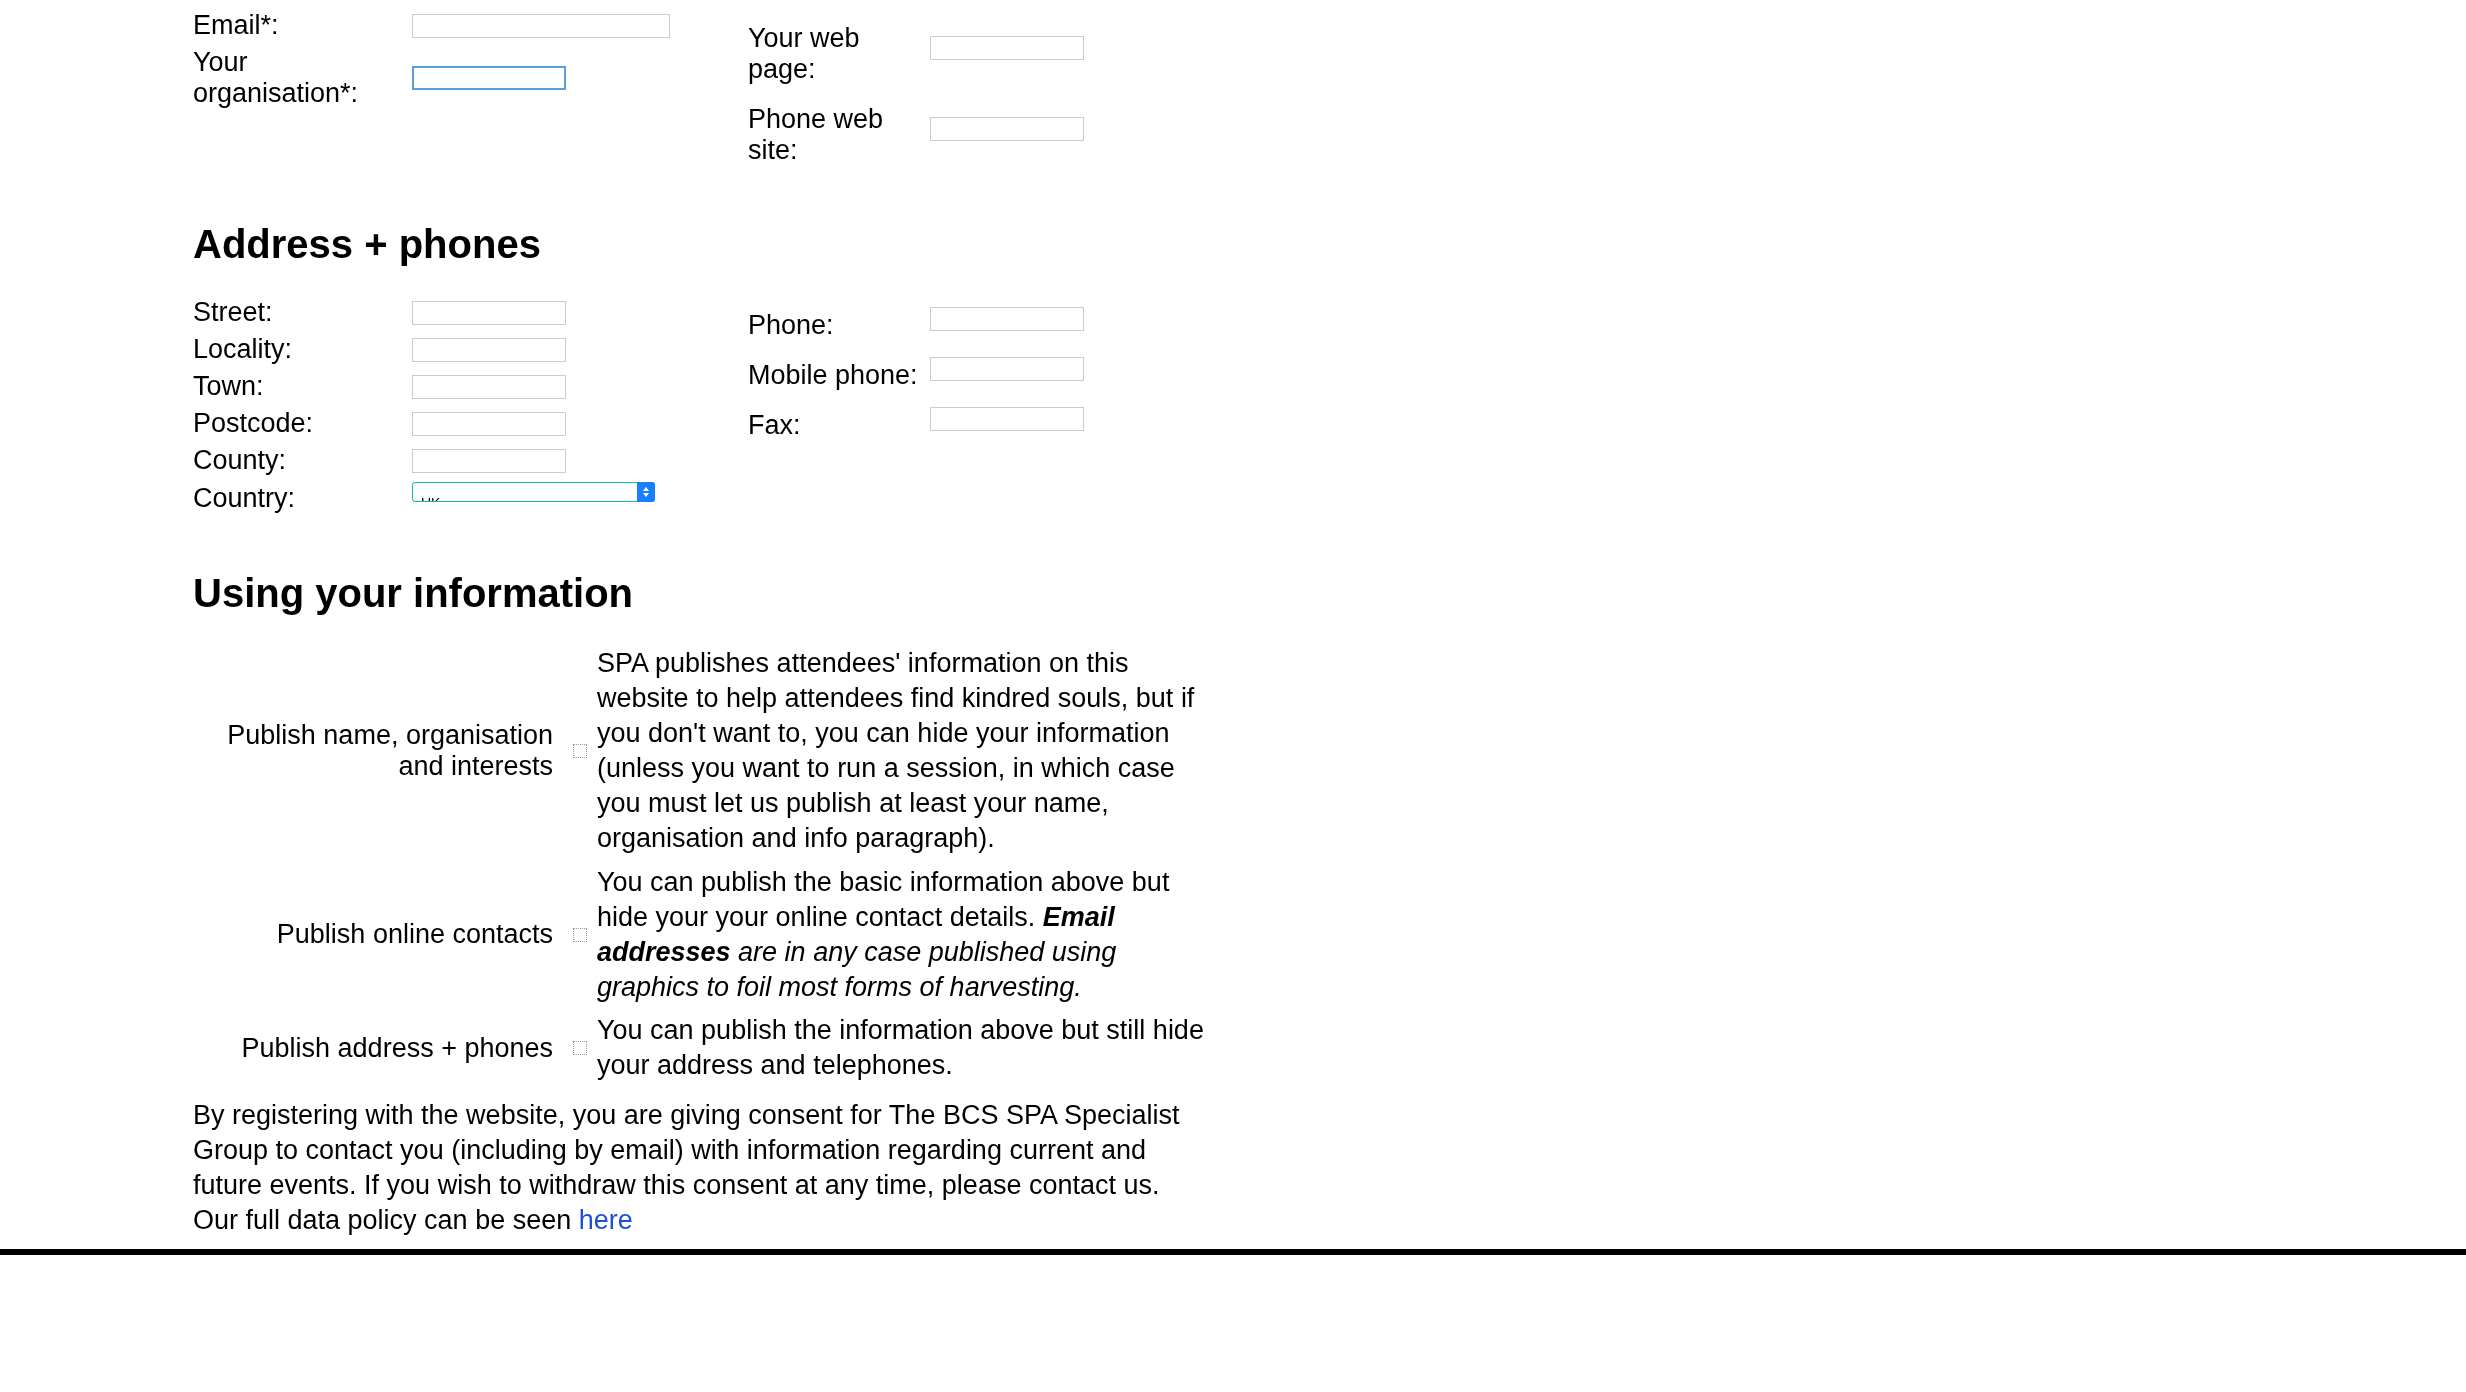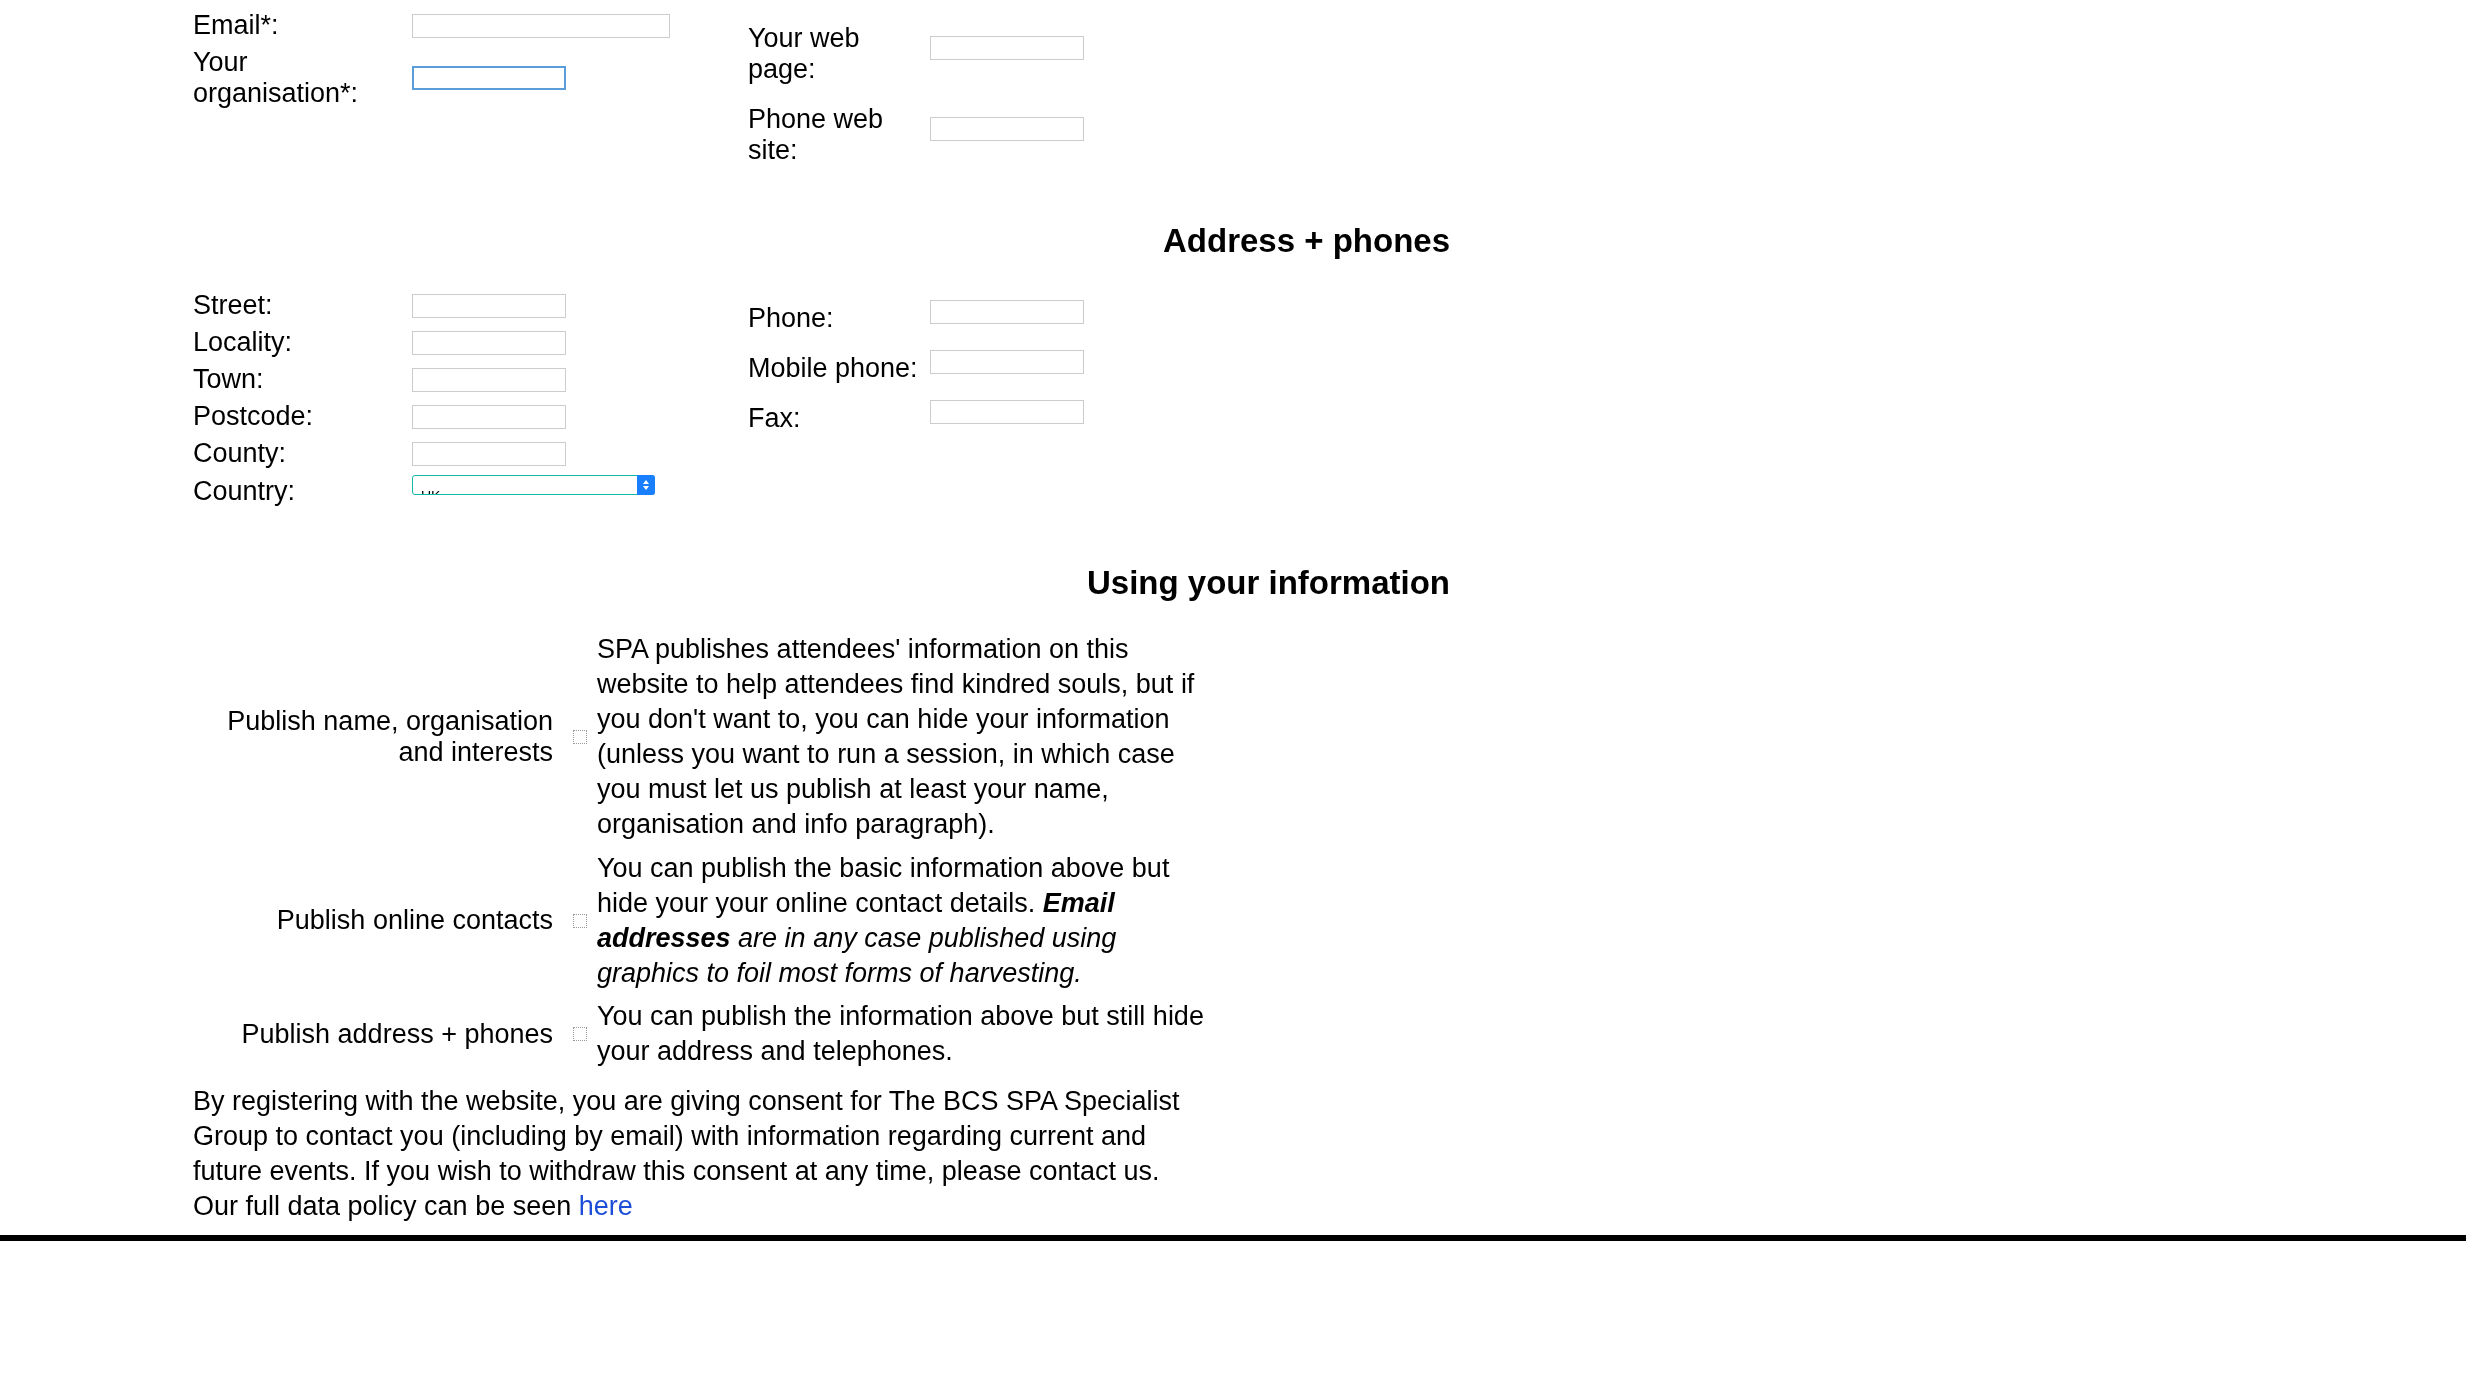--- a/index.html
+++ b/index.html
@@ -55,24 +55,23 @@
       display: flex;
       gap: 8px;
     }
     .col-left {
       width: 547px;
     }
     .col-right {
       flex: 1;
     }
     h2 {
-      font-size: 33px;
+      font-size: 40px;
       font-weight: bold;
       margin: 50px 0 30px 0;
-      text-align: right;
     }
     .select-wrapper {
       position: relative;
       display: inline-block;
     }
     select {
       width: 243px;
       height: 20px;
       border: 1px solid #14b8a6;
       background: #fff;

